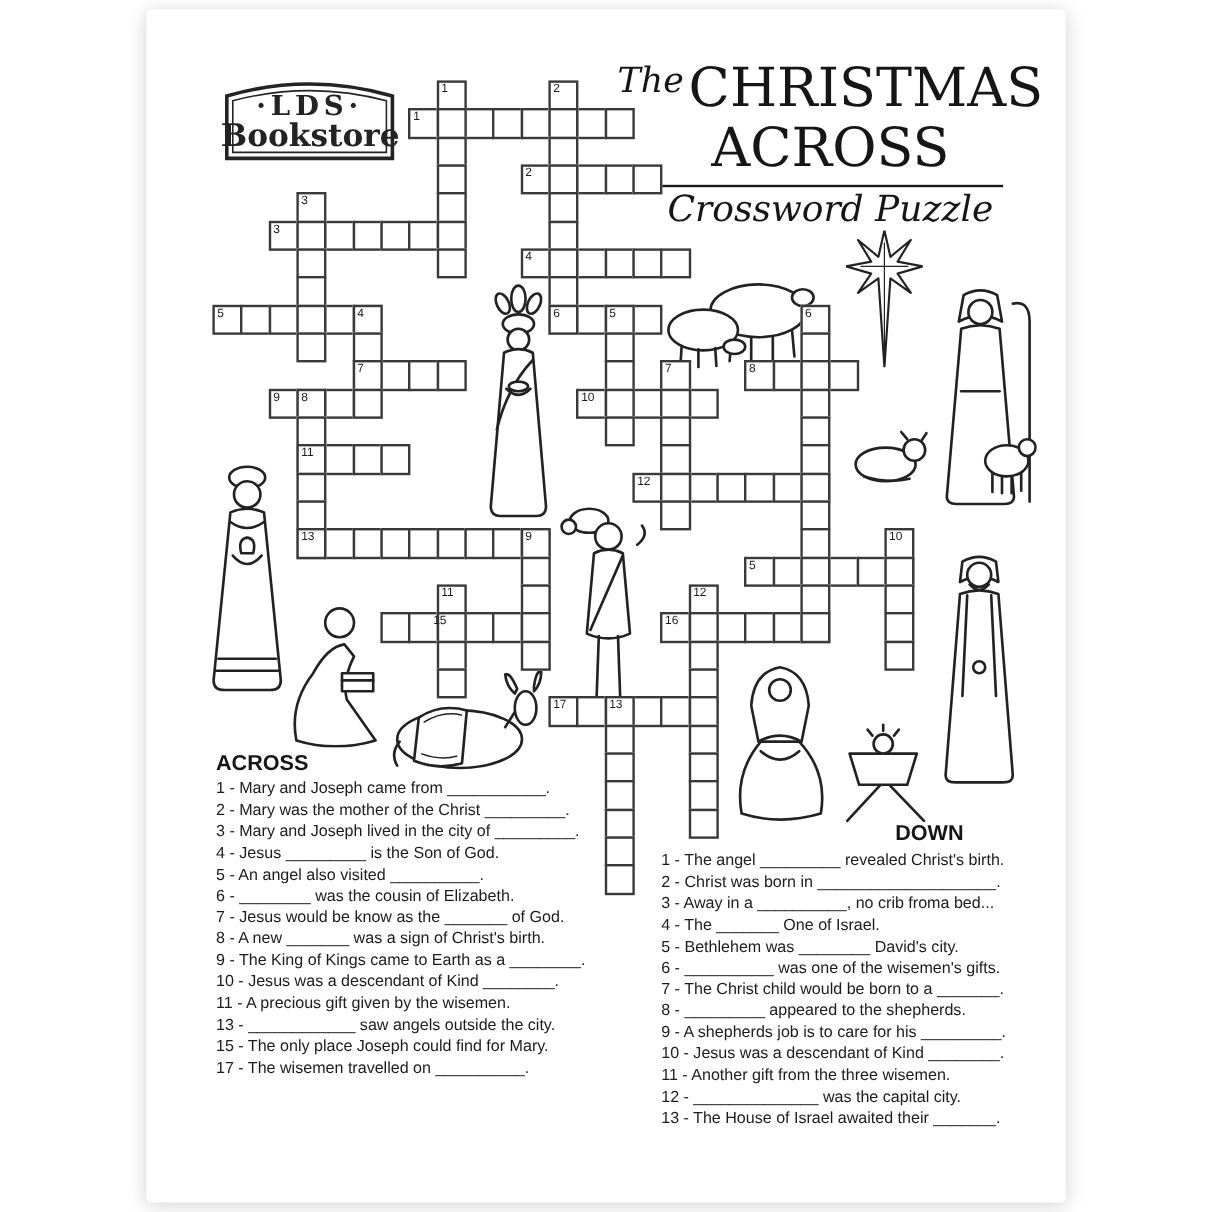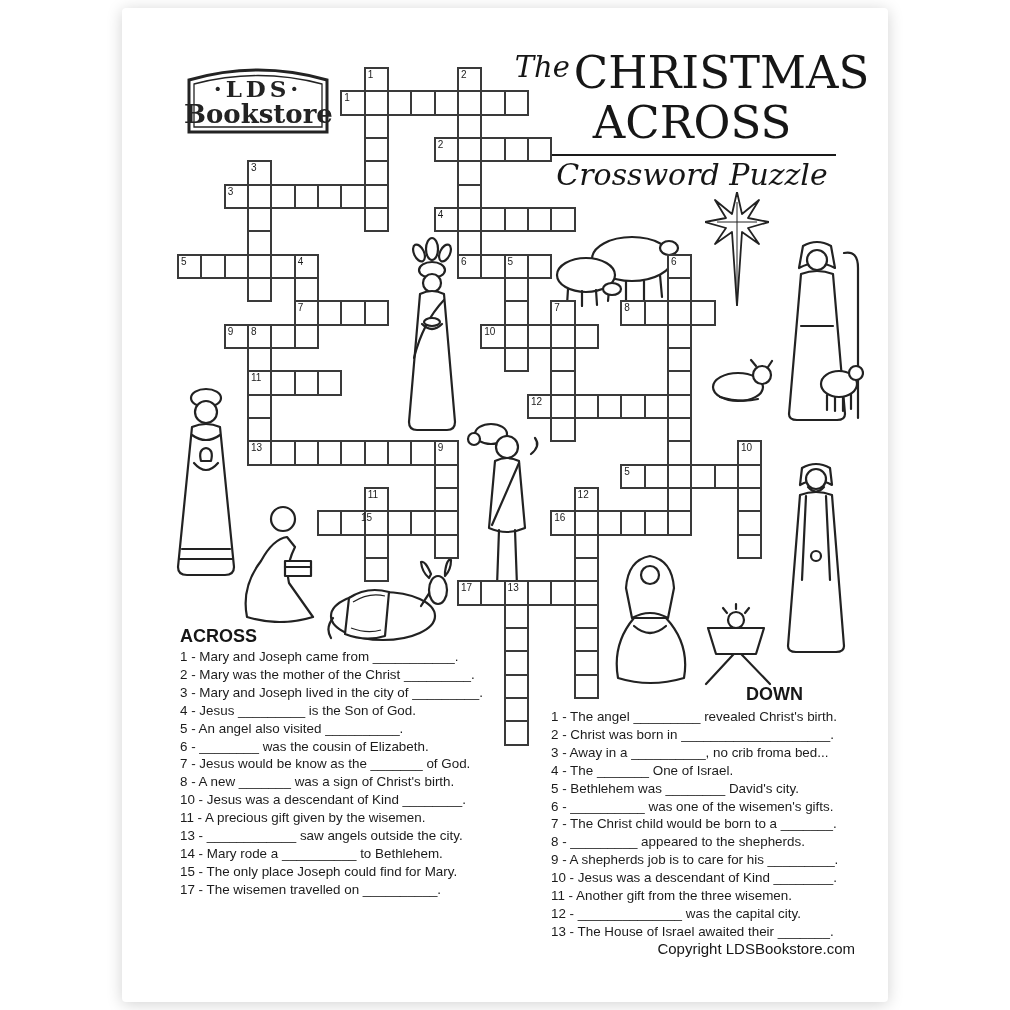--- a/index.html
+++ b/index.html
@@ -398,24 +398,24 @@
   <div class="heading" style="left:58px;top:618px;">ACROSS</div>
   <div class="clues" style="left:58px;top:640px;width:330px;">
       <div class="clue">1 - Mary and Joseph came from ___________.</div>
       <div class="clue">2 - Mary was the mother of the Christ _________.</div>
       <div class="clue">3 - Mary and Joseph lived in the city of _________.</div>
       <div class="clue">4 - Jesus _________ is the Son of God.</div>
       <div class="clue">5 - An angel also visited __________.</div>
       <div class="clue">6 - ________ was the cousin of Elizabeth.</div>
       <div class="clue">7 - Jesus would be know as the _______ of God.</div>
       <div class="clue">8 - A new _______ was a sign of Christ's birth.</div>
+      <div class="clue">9 - The King of Kings came to Earth as a ________.</div>
       <div class="clue">10 - Jesus was a descendant of Kind ________.</div>
       <div class="clue">11 - A precious gift given by the wisemen.</div>
       <div class="clue">13 - ____________ saw angels outside the city.</div>
-      <div class="clue">14 - Mary rode a __________ to Bethlehem.</div>
       <div class="clue">15 - The only place Joseph could find for Mary.</div>
       <div class="clue">17 - The wisemen travelled on __________.</div>
     </div>
 
   <div class="heading" style="left:624px;top:676px;">DOWN</div>
   <div class="clues" style="left:429px;top:700px;width:310px;">
       <div class="clue">1 - The angel _________ revealed Christ's birth.</div>
       <div class="clue">2 - Christ was born in ____________________.</div>
       <div class="clue">3 - Away in a __________, no crib froma bed...</div>
       <div class="clue">4 - The _______ One of Israel.</div>
@@ -423,14 +423,13 @@
       <div class="clue">6 - __________ was one of the wisemen's gifts.</div>
       <div class="clue">7 - The Christ child would be born to a _______.</div>
       <div class="clue">8 - _________ appeared to the shepherds.</div>
       <div class="clue">9 - A shepherds job is to care for his _________.</div>
       <div class="clue">10 - Jesus was a descendant of Kind ________.</div>
       <div class="clue">11 - Another gift from the three wisemen.</div>
       <div class="clue">12 - ______________ was the capital city.</div>
       <div class="clue">13 - The House of Israel awaited their _______.</div>
     </div>
 
-  <div class="copyright">Copyright LDSBookstore.com</div>
 </div>
 
 </body></html>

